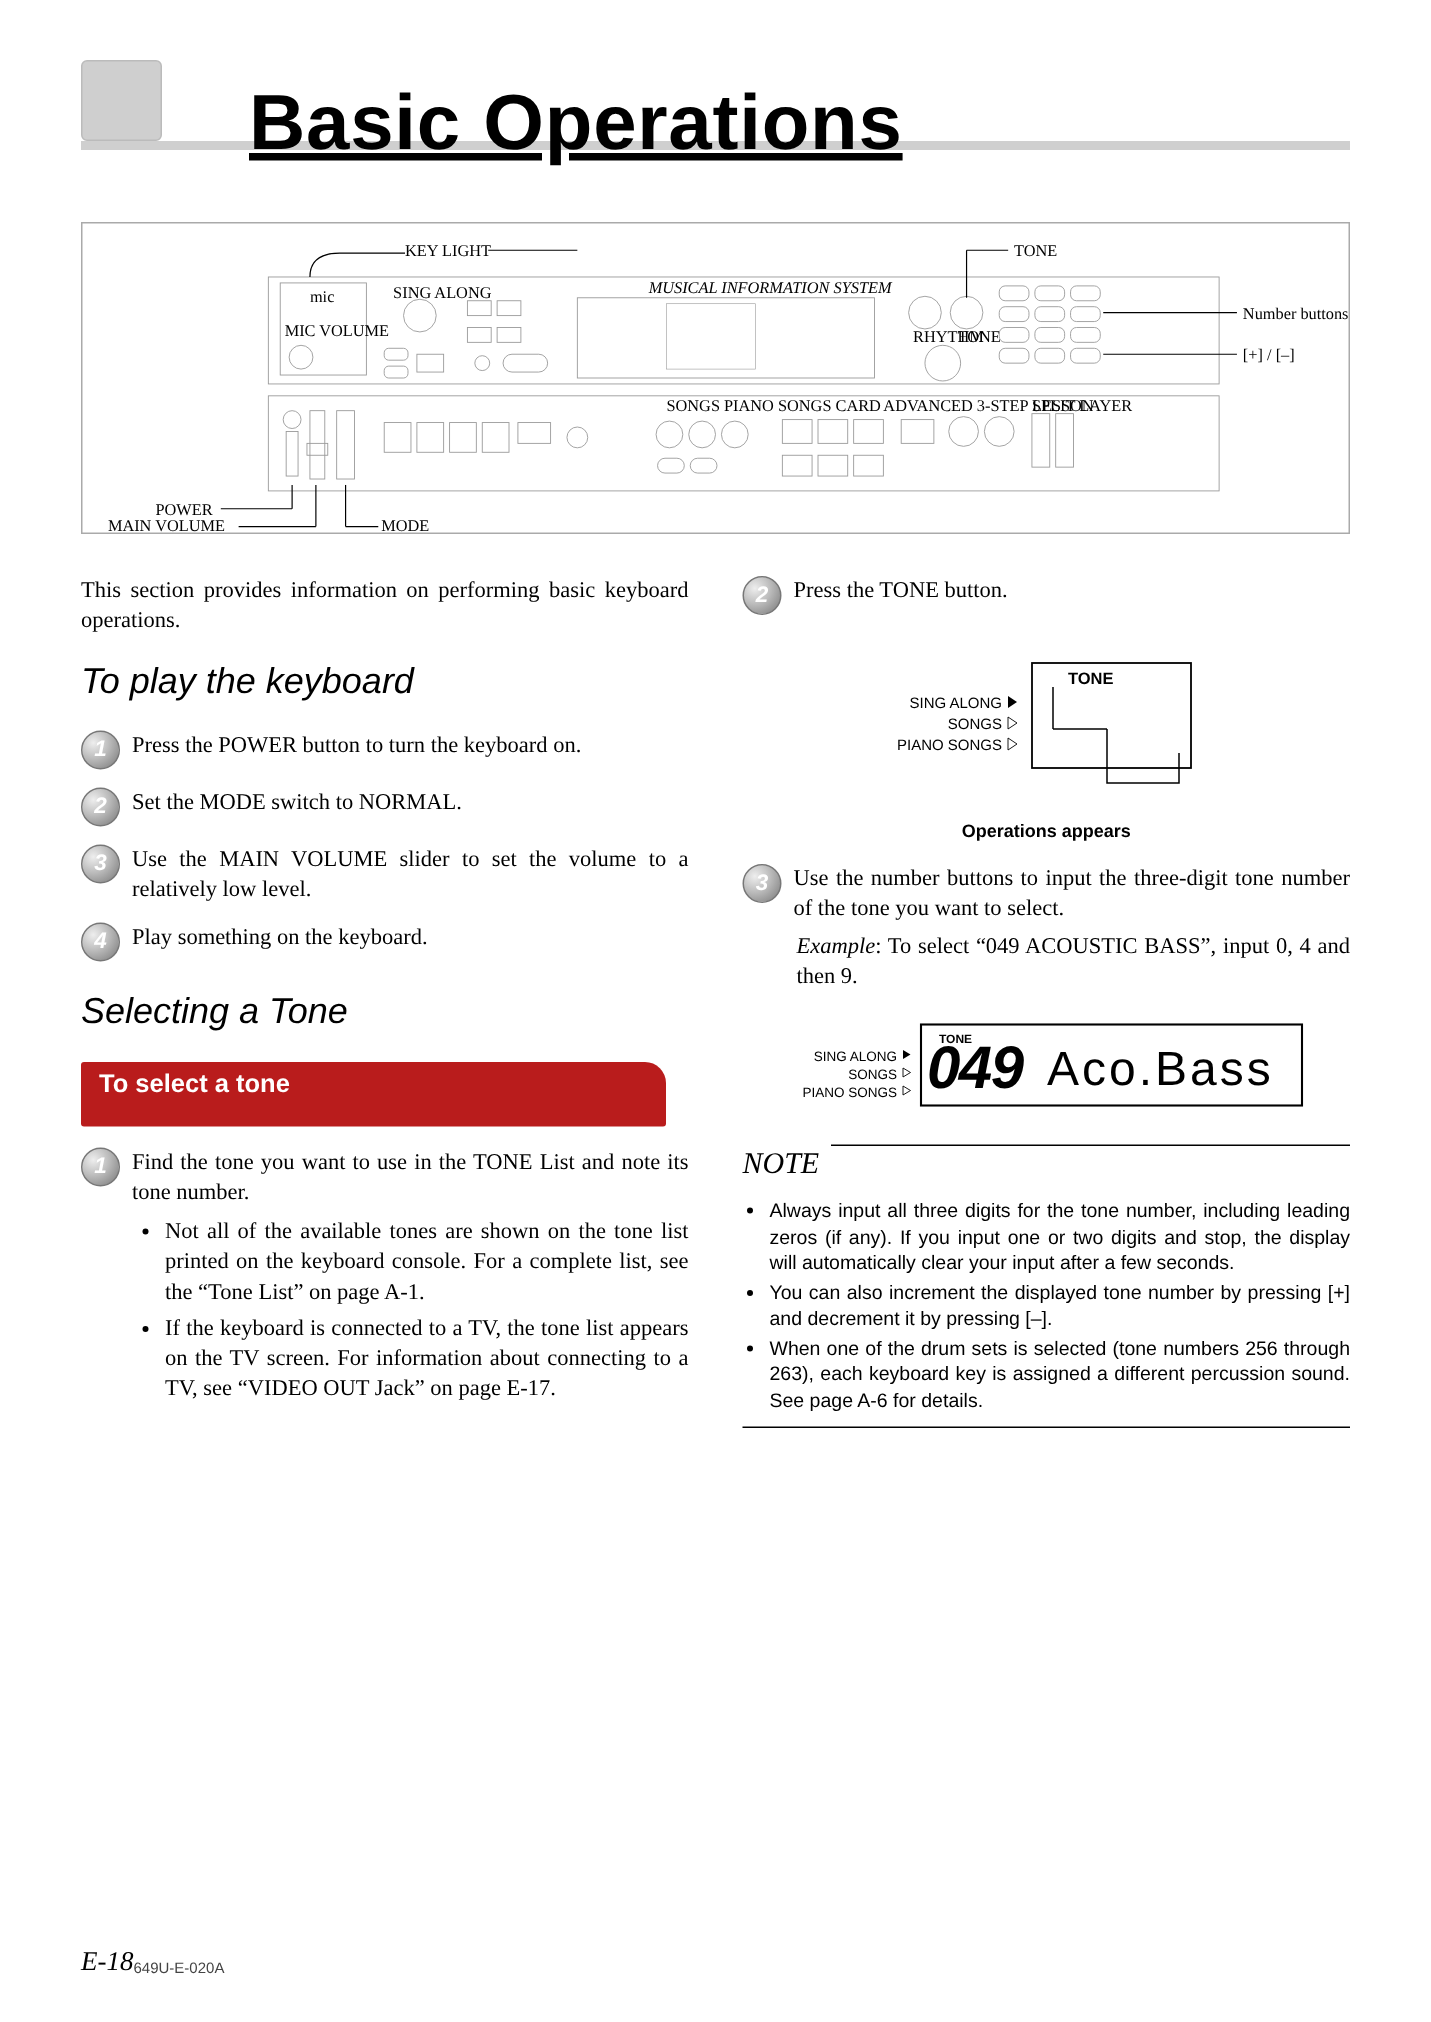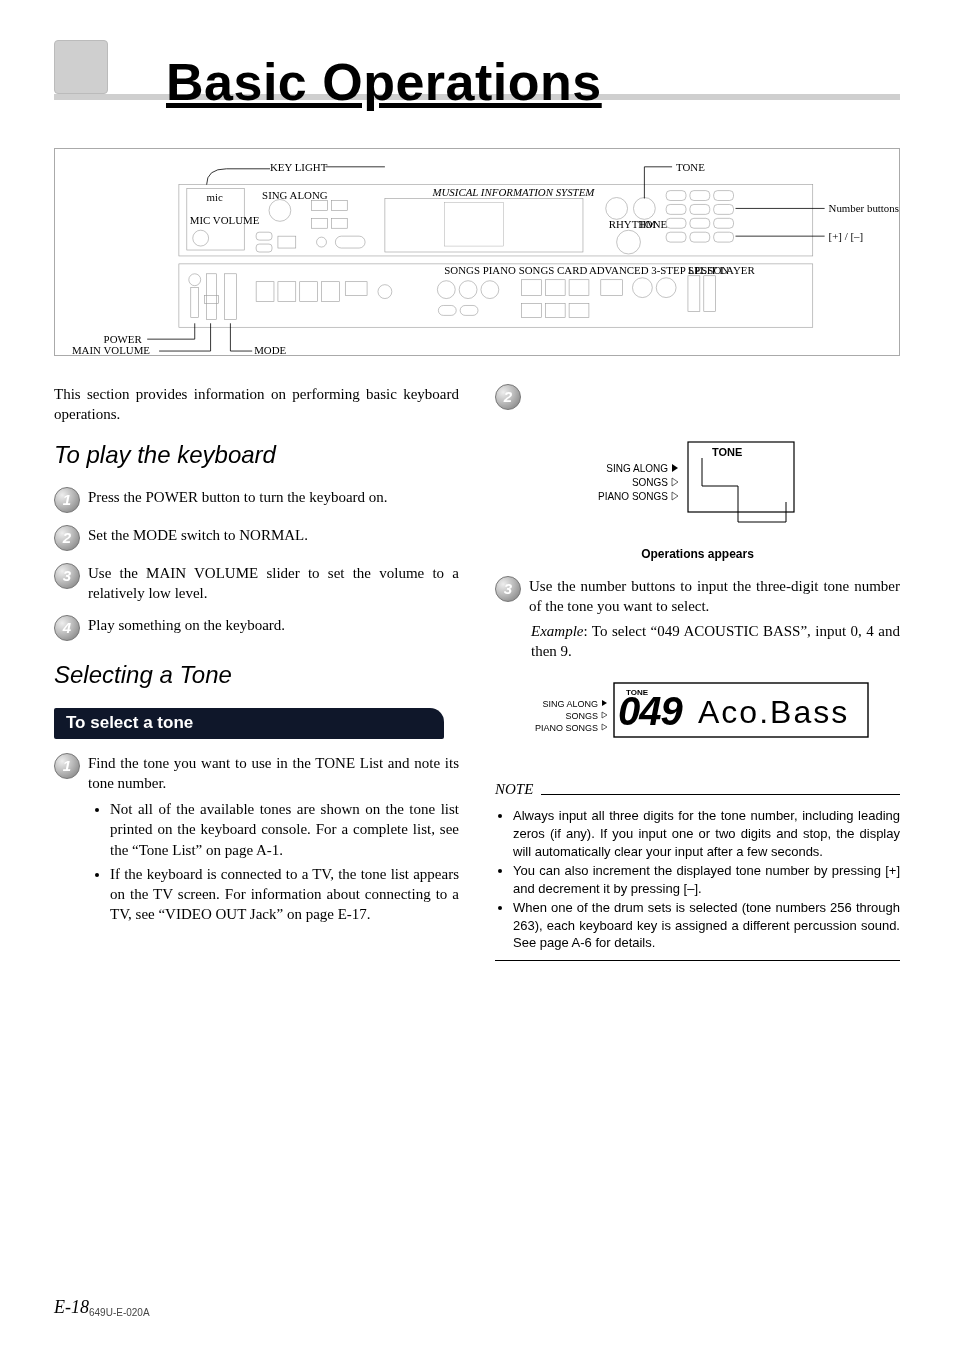--- a/index.html
+++ b/index.html
@@ -11,29 +11,29 @@
   .diagram-box { position: absolute; top: 148px; left: 54px; right: 54px; height: 208px; border: 1px solid #aaa; background: #fff; }
   .diagram-box svg { width: 100%; height: 100%; display: block; }
   .two-col { position: absolute; top: 384px; left: 54px; right: 54px; display: flex; gap: 36px; }
   .col { width: 50%; font-size: 15px; line-height: 1.35; text-align: justify; }
   .intro { margin-bottom: 14px; }
   h2.section { font-family: Arial, Helvetica, sans-serif; font-weight: 400; font-style: italic; font-size: 24px; margin: 6px 0 16px 0; }
   .step { display: flex; align-items: flex-start; margin-bottom: 12px; }
   .step-num { flex: 0 0 26px; width: 26px; height: 26px; border-radius: 50%; background: radial-gradient(circle at 30% 30%, #eee 0%, #bbb 45%, #777 100%); border: 1px solid #777; color: #fff; font-family: Arial, sans-serif; font-weight: 700; font-size: 15px; font-style: italic; text-align: center; line-height: 24px; margin-right: 8px; }
   .step-body { flex: 1; }
   .para { margin-bottom: 18px; }
-  .subhead { display: inline-block; background: #0f172a; color: #fff; font-family: Arial, Helvetica, sans-serif; font-weight: 700; font-size: 17px; padding: 4px 12px 4px 12px; border-radius: 2px 14px 2px 2px; min-width: 390px; margin-bottom: 14px; }
+  .subhead { display: inline-block; background: #b91c1c; color: #fff; font-family: Arial, Helvetica, sans-serif; font-weight: 700; font-size: 17px; padding: 4px 12px 16px 12px; border-radius: 2px 14px 2px 2px; min-width: 390px; margin-bottom: 14px; }
   .subhead-wrap { margin: 8px 0 0 0; }
   .bullets { list-style: disc; padding-left: 22px; margin-top: 6px; }
   .bullets li { margin-bottom: 4px; }
   .example-line { padding-left: 2px; margin-top: 4px; }
   .figure { margin: 10px auto 0 auto; text-align: center; }
   .figure svg { display: block; margin: 0 auto; }
   .caption { font-family: Arial, Helvetica, sans-serif; font-size: 12px; font-weight: 700; margin-top: 4px; text-align: center; }
-  .note-head { font-style: italic; font-family: "Times New Roman", serif; font-size: 15px; display: flex; align-items: flex-end; margin-top: 32px; margin-bottom: 8px; }
+  .note-head { font-style: italic; font-family: "Times New Roman", serif; font-size: 20px; display: flex; align-items: flex-start; margin-top: 16px; margin-bottom: 8px; }
   .note-head .rule { flex: 1; height: 1px; background: #000; margin-left: 8px; margin-bottom: 4px; }
   .note-list { font-family: Arial, Helvetica, sans-serif; font-size: 13px; list-style: disc; padding-left: 18px; text-align: justify; }
   .note-list li { margin-bottom: 2px; }
   .note-bottom-rule { height: 1px; background: #000; margin-top: 8px; }
   .footer { position: absolute; bottom: 30px; left: 54px; right: 54px; display: flex; align-items: flex-end; font-size: 18px; }
   .footer .pg { font-style: italic; font-family: "Times New Roman", serif; }
   .footer .doc { font-size: 10px; font-family: Arial, sans-serif; color: #444; }
   .em { font-style: italic; }
   .diagram-text { font-family: "Times New Roman", serif; font-size: 11px; }
 </style>
@@ -200,20 +200,21 @@
             <li>Not all of the available tones are shown on the tone list printed on the keyboard console. For a complete list, see the “Tone List” on page A-1.</li>
             <li>If the keyboard is connected to a TV, the tone list appears on the TV screen. For information about connecting to a TV, see “VIDEO OUT Jack” on page E-17.</li>
           </ul>
         </div>
       </div>
     </div>
 
     <div class="col">
       <div class="step">
         <div class="step-num">2</div>
+        <div class="step-body">Press the TONE button.</div>
       </div>
 
       <div class="figure">
         <svg width="260" height="120" viewBox="0 0 260 120">
 
           <text x="100" y="50" text-anchor="end" font-size="10" font-family="Arial">SING ALONG</text>
           <text x="100" y="64" text-anchor="end" font-size="10" font-family="Arial">SONGS</text>
           <text x="100" y="78" text-anchor="end" font-size="10" font-family="Arial">PIANO SONGS</text>
 
           <path d="M104 42 l6 4 l-6 4 z" fill="#000"></path>

